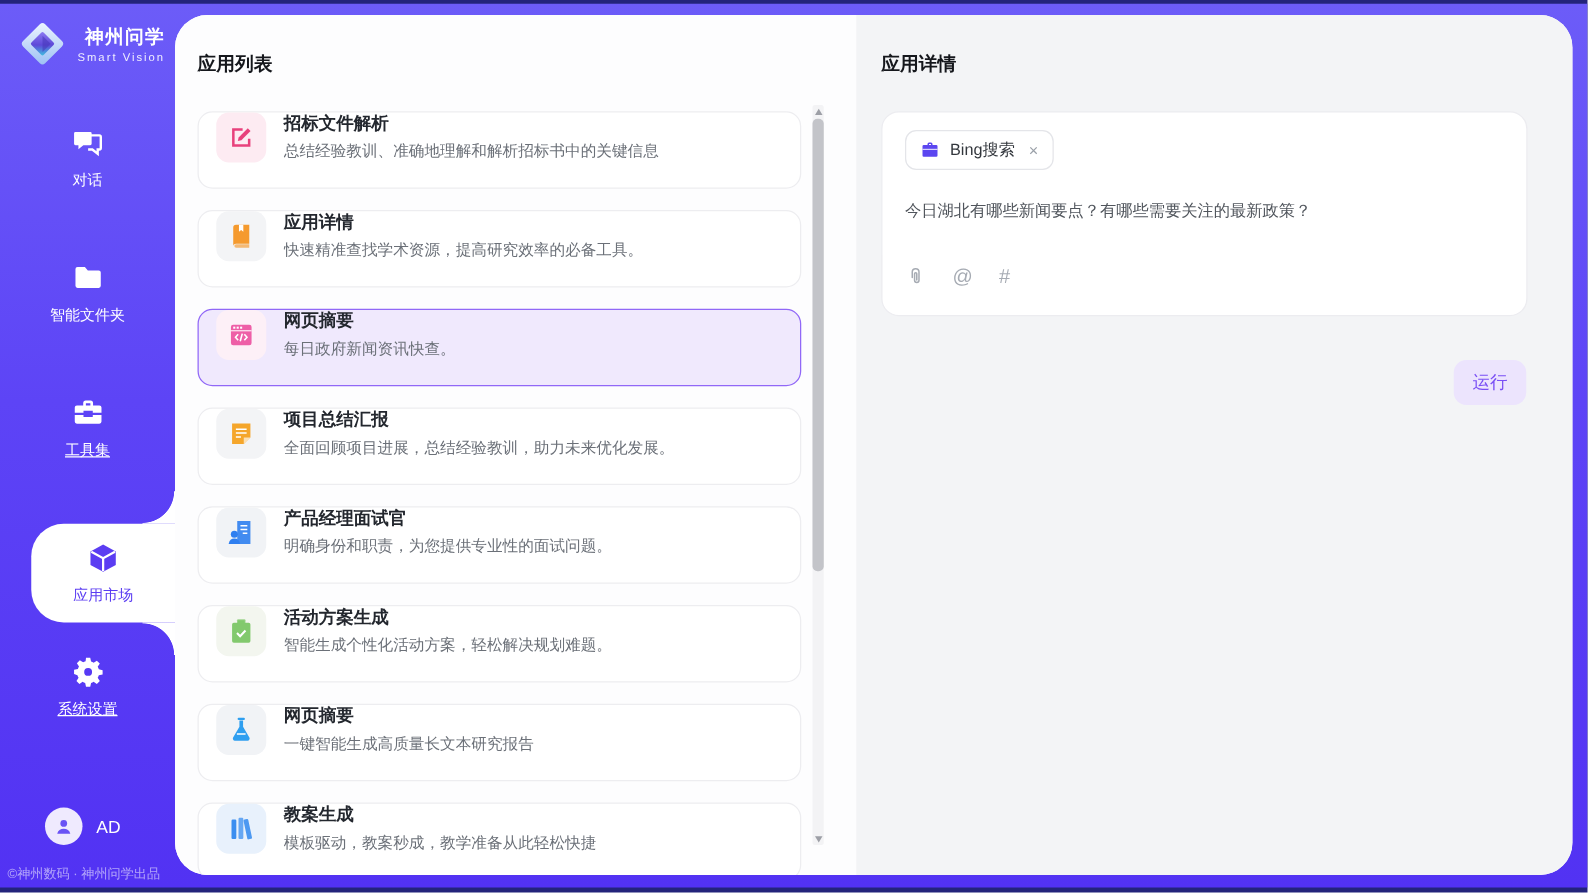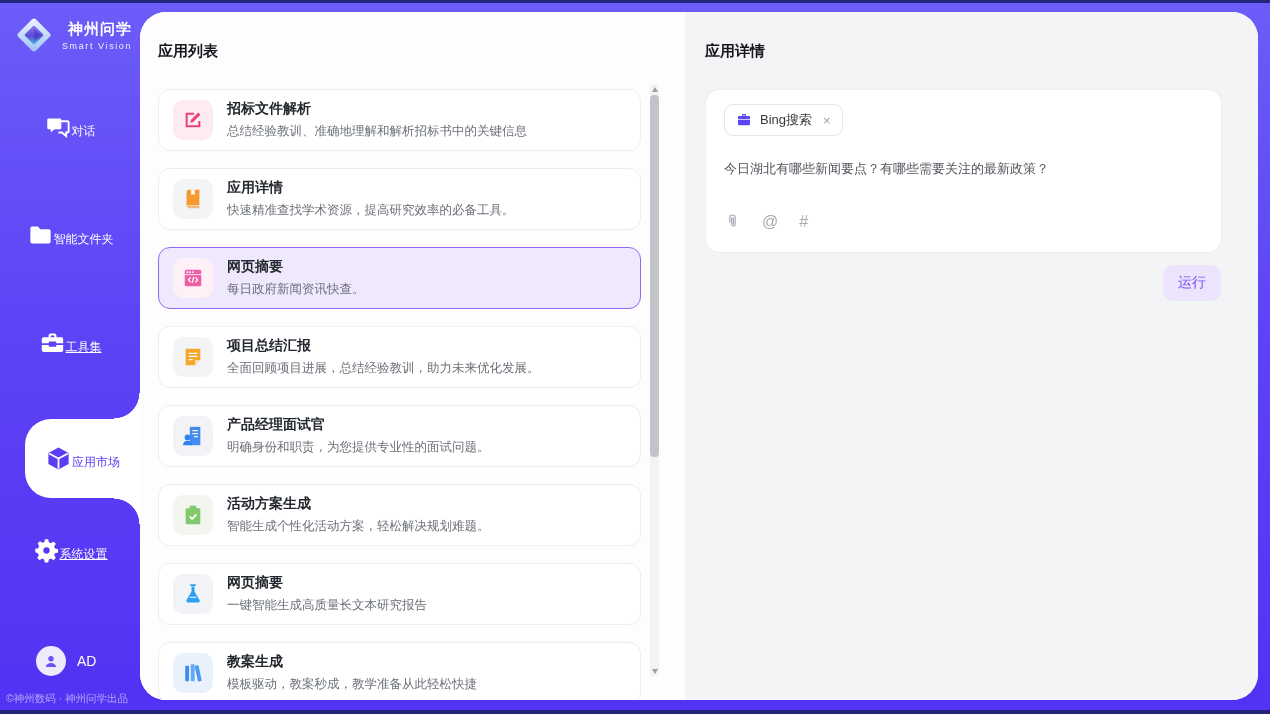--- a/index.html
+++ b/index.html
@@ -9,42 +9,42 @@
   .purple-frame { position:absolute; left:0; right:0; top:3px; bottom:4px;
     background:linear-gradient(180deg,#6c5cf8 0%,#5d44f6 45%,#5232f3 100%); }
 
   
   .sidebar { position:absolute; left:0; top:3px; bottom:4px; width:140px; display:flex; flex-direction:column; z-index:3; }
   .logo { display:flex; align-items:center; gap:8px; padding:12px 6px 0 14px;text-align:right; }
   .logo-diamond { width:40px; height:40px; flex:none; }
   .logo-cn { font-size:15px; font-weight:bold; color:#fff; letter-spacing:1px; }
   .logo-en { font-size:9px; color:rgba(255,255,255,.9); letter-spacing:1.6px; margin-top:2px; }
   .nav { margin-top:40px; display:flex; flex-direction:column; }
-  .nav-item { height:64px; margin-bottom:44px; display:flex; flex-direction:row; align-items:center; justify-content:center; color:#fff; font-size:12px; cursor:pointer; }
+  .nav-item { height:64px; margin-bottom:44px; display:flex; flex-direction:column; align-items:center; justify-content:center; color:#fff; font-size:12px; cursor:pointer; }
   .nav-item .nav-icon { width:27px; height:27px; }
   .nav-item .nav-icon svg { width:27px; height:27px; display:block; }
   .nav-label { margin-top:8px; white-space:nowrap; }
   .nav-item.underlined .nav-label { text-decoration:underline; }
   .nav-item.active { background:#fff; margin-left:25px; width:115px; height:79px; border-radius:26px 0 0 26px; color:#5b3df2; position:relative; margin-bottom:20px; }
   .nav-item.active::before { content:""; position:absolute; top:-26px; right:0; width:26px; height:26px;
     background:radial-gradient(circle 26px at 0 0, rgba(0,0,0,0) 25px, #fff 25.6px); }
   .nav-item.active::after { content:""; position:absolute; bottom:-26px; right:0; width:26px; height:26px;
     background:radial-gradient(circle 26px at 0 100%, rgba(0,0,0,0) 25px, #fff 25.6px); }
   .sidebar-bottom { margin-top:auto; }
   .user-row { display:flex; align-items:center; gap:11px; margin:0 0 16px 36px; color:#fff; font-size:14px; cursor:pointer; }
   .avatar { width:30px; height:30px; border-radius:50%; background:#efeafб; background:#efeafe; display:flex; align-items:center; justify-content:center; color:#6a52f5; }
   .avatar svg { width:18px; height:18px; }
   .copyright { font-size:10.5px; color:rgba(255,255,255,.55); padding:0 0 4px 6px; white-space:nowrap; }
 
   
   .content { position:absolute; left:140px; top:12px; right:12px; bottom:14px; border-radius:26px; overflow:hidden; display:flex; background:#fff; z-index:2; }
   .list-panel { width:545px; flex:none; background:#fdfdfe; position:relative; padding:30px 44px 0 18px; }
   .panel-title { font-size:15px; font-weight:bold; color:#15171c; }
   .cards { margin-top:28px; }
-  .card { display:flex; align-items:center; gap:14px; border:1px solid #ededf0; border-radius:12px; height:62px; padding:0 14px; margin-bottom:17px; background:#fff; cursor:pointer; }
+  .card { display:flex; gap:14px; border:1px solid #ededf0; border-radius:12px; height:62px; padding:0 14px; margin-bottom:17px; background:#fff; cursor:pointer; }
   .card.selected { background:#f0e9fd; border-color:#9168f7; }
   .card-icon { width:40px; height:40px; border-radius:10px; display:flex; align-items:center; justify-content:center; flex:none; }
   .card-icon svg { width:22px; height:22px; display:block; }
   .card-text { min-width:0; }
   .card-title { font-size:14px; font-weight:bold; color:#23272e; }
   .card-desc { font-size:12.5px; color:#6b7078; margin-top:5px; white-space:nowrap; overflow:hidden; }
   
   .scrollbar { position:absolute; right:26px; top:72px; bottom:24px; width:9px; background:#f3f3f5; border-radius:2px; }
   .sb-btn { position:absolute; left:0; width:9px; height:10px; display:flex; align-items:center; justify-content:center; cursor:pointer; }
   .sb-btn.up { top:0; } .sb-btn.down { bottom:0; }
@@ -54,21 +54,21 @@
 
   .detail-panel { flex:1; background:#f3f4f6; padding:30px 36px 0 20px; position:relative; }
   .detail-card { margin-top:28px; background:#fff; border:1px solid #ececf0; border-radius:14px; padding:14px 18px 16px; height:164px; }
   .tool-tag { display:inline-flex; align-items:center; gap:8px; border:1px solid #e4e5e9; border-radius:9px; padding:6px 11px; background:#fff; font-size:13px; color:#33373d; }
   .tool-tag .tag-icon svg { width:16px; height:16px; display:block; color:#5b46f0; }
   .tag-close { color:#9aa0a8; font-size:13px; margin-left:3px; cursor:pointer; }
   .query { margin-top:24px; font-size:13px; color:#50555c; }
   .attach-row { margin-top:35px; display:flex; gap:21px; align-items:center; color:#a6abb3; }
   .attach { font-size:16px; line-height:1; cursor:pointer; }
   .attach svg { width:17px; height:17px; display:block; }
-  .run-btn { position:absolute; right:37px; top:253px; background:#ece4fd; color:#7a4ff5; font-size:14px; padding:9px 15px; border-radius:10px; border:none; cursor:pointer; font-family:inherit; }
+  .run-btn { position:absolute; right:37px; top:276px; background:#ece4fd; color:#7a4ff5; font-size:14px; padding:9px 15px; border-radius:10px; border:none; cursor:pointer; font-family:inherit; }
 </style>
 </head>
 <body>
 
 <div class="stage">
   <div class="purple-frame"></div>
 
   <aside class="sidebar">
     <div class="logo">
       <div class="logo-diamond">

